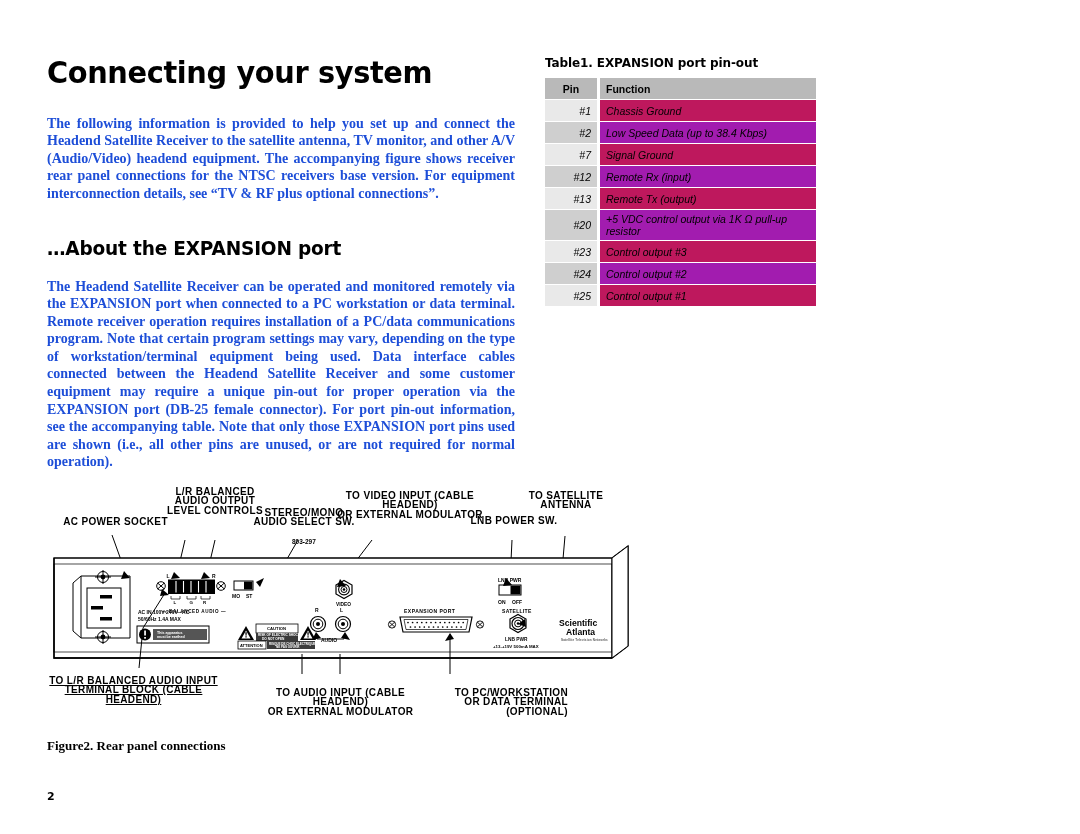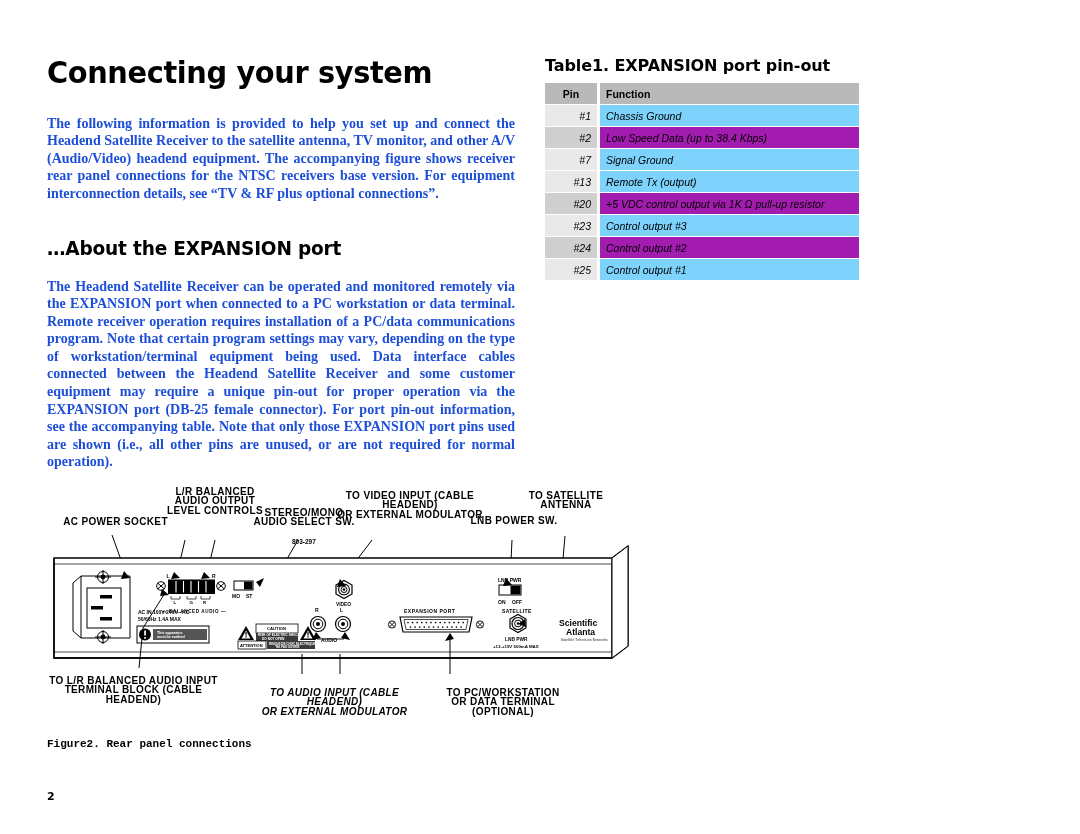--- a/index.html
+++ b/index.html
@@ -54,49 +54,49 @@
 
   
   #table-wrap {
     position: absolute;
     left: 545px;
     top: 56px;
     width: 300px;
   }
   #table-caption {
     font-family: "DejaVu Sans", sans-serif;
-    font-size: 16px;
+    font-size: 12px;
     font-weight: bold;
     margin-bottom: 8px;
     letter-spacing: -0.1px;
   }
   table.pinout {
     border-collapse: collapse;
-    width: 314px;
+    width: 271px;
     font-family: "Liberation Sans", sans-serif;
   }
   table.pinout th, table.pinout td {
     padding: 3px 6px;
     font-size: 10.5px;
     font-style: italic;
     vertical-align: middle;
     height: 15px;
     border: none;
   }
   table.pinout th {
     font-style: normal;
     font-weight: bold;
     font-size: 10.5px;
     background: #b9b9b9;
   }
   th.col-pin, td.col-pin { width: 40px; text-align: right; padding-right: 9px; }
   th.col-pin { text-align: center; padding-right: 6px;}
   th.col-fn, td.col-fn { text-align: left; padding-left: 9px; }
   tr.rowA td.col-pin { background: #e9e9e9; }
-  tr.rowA td.col-fn  { background: #7dd3fc; }
+  tr.rowA td.col-fn  { background: #be185d; }
   tr.rowB td.col-pin { background: #cfcfcf; }
   tr.rowB td.col-fn  { background: #a21caf; }
   table.pinout tr td.col-pin { border-right: 3px solid #ffffff; }
   table.pinout tr th.col-pin { border-right: 3px solid #ffffff; }
   table.pinout tr { border-bottom: 1.5px solid #ffffff; }
 
   
   #figure-area {
     position: absolute;
     left: 40px;
@@ -107,28 +107,28 @@
   .callout {
     position: absolute;
     font-family: "Liberation Sans", sans-serif;
     font-size: 10px;
     font-weight: bold;
     letter-spacing: 0.35px;
     line-height: 9.4px;
     white-space: pre-line;
   }
   .callout.ctr { text-align: center; }
-  .callout.lft { text-align: center; }
+  .callout.lft { text-align: right; }
 
   #fig-caption {
     position: absolute;
     left: 47px;
     top: 738px;
-    font-family: Liberation Mono, monospace;
-    font-size: 11px;
+    font-family: Liberation Serif, serif;
+    font-size: 13px;
     font-weight: bold;
   }
   #page-number {
     position: absolute;
     left: 47px;
     top: 790px;
     font-family: "DejaVu Sans", sans-serif;
     font-size: 11px;
     font-weight: bold;
   }
@@ -163,20 +163,24 @@
           <td class="col-fn">Chassis Ground</td>
         </tr>
         <tr class="rowB">
           <td class="col-pin">#2</td>
           <td class="col-fn">Low Speed Data (up to 38.4 Kbps)</td>
         </tr>
         <tr class="rowA">
           <td class="col-pin">#7</td>
           <td class="col-fn">Signal Ground</td>
         </tr>
+        <tr class="rowB">
+          <td class="col-pin">#12</td>
+          <td class="col-fn">Remote Rx (input)</td>
+        </tr>
         <tr class="rowA">
           <td class="col-pin">#13</td>
           <td class="col-fn">Remote Tx (output)</td>
         </tr>
         <tr class="rowB">
           <td class="col-pin">#20</td>
           <td class="col-fn">+5 VDC control output via 1K Ω pull-up resistor</td>
         </tr>
         <tr class="rowA">
           <td class="col-pin">#23</td>
@@ -200,23 +204,23 @@
   <div class="callout ctr" style="left:120px; top:9px; width:110px;">L/R BALANCED
 AUDIO OUTPUT
 LEVEL CONTROLS</div>
   <div class="callout ctr" style="left:213px; top:30px; width:102px;">STEREO/MONO
 AUDIO SELECT SW.</div>
   <div class="callout ctr" style="left:290px; top:13px; width:160px;">TO VIDEO INPUT (CABLE HEADEND)
 OR EXTERNAL MODULATOR</div>
   <div class="callout ctr" style="left:430px; top:38px; width:88px;">LNB POWER SW.</div>
   <div class="callout ctr" style="left:466px; top:13px; width:120px;">TO SATELLITE ANTENNA</div>
 
-  <div class="callout ctr" style="left:6px; top:198px; width:175px;">TO  L/R BALANCED AUDIO INPUT
+  <div class="callout ctr" style="left:6px; top:198px; width:175px;text-decoration:underline;">TO  L/R BALANCED AUDIO INPUT
 TERMINAL BLOCK (CABLE HEADEND)</div>
-  <div class="callout ctr" style="left:207px; top:210px; width:175px;font-style:italic;">TO AUDIO INPUT (CABLE HEADEND)
+  <div class="callout ctr" style="left:213px; top:210px; width:175px;">TO AUDIO INPUT (CABLE HEADEND)
 OR EXTERNAL MODULATOR</div>
   <div class="callout lft" style="left:398px; top:210px; width:130px;">TO PC/WORKSTATION
 OR DATA TERMINAL
 (OPTIONAL)</div>
 
   <svg width="640" height="260" viewBox="0 0 640 260" style="position:absolute;left:0;top:0;">
 
     <g stroke="#000" stroke-width="1" fill="none">
       <path d="M72,57 L86,96"></path>
       <path d="M145,62 L137,96"></path>

